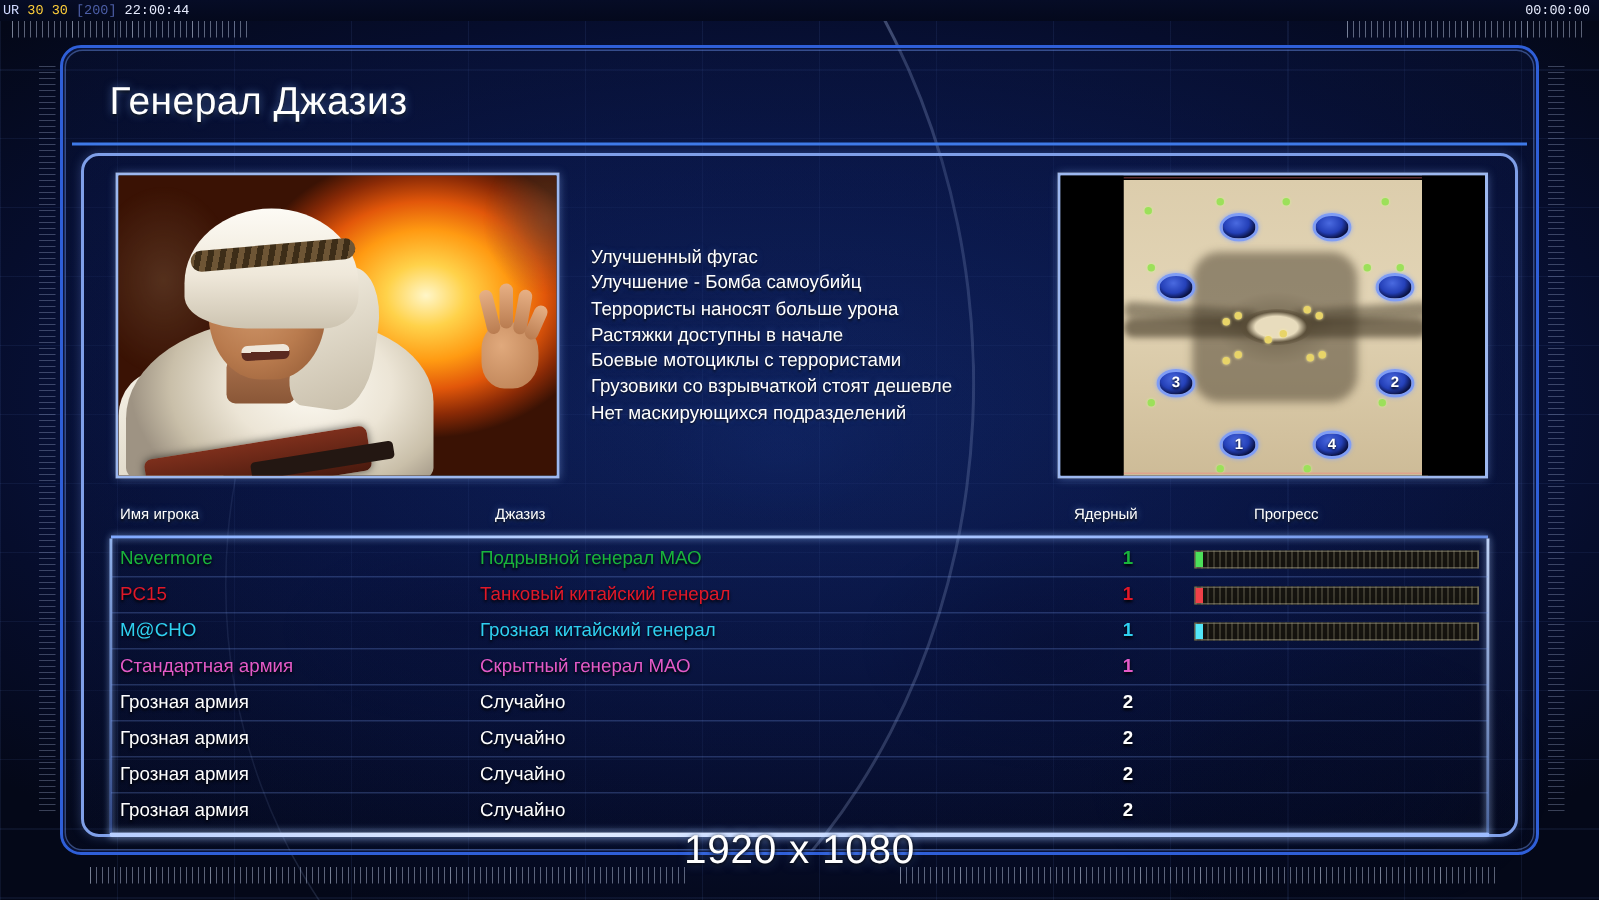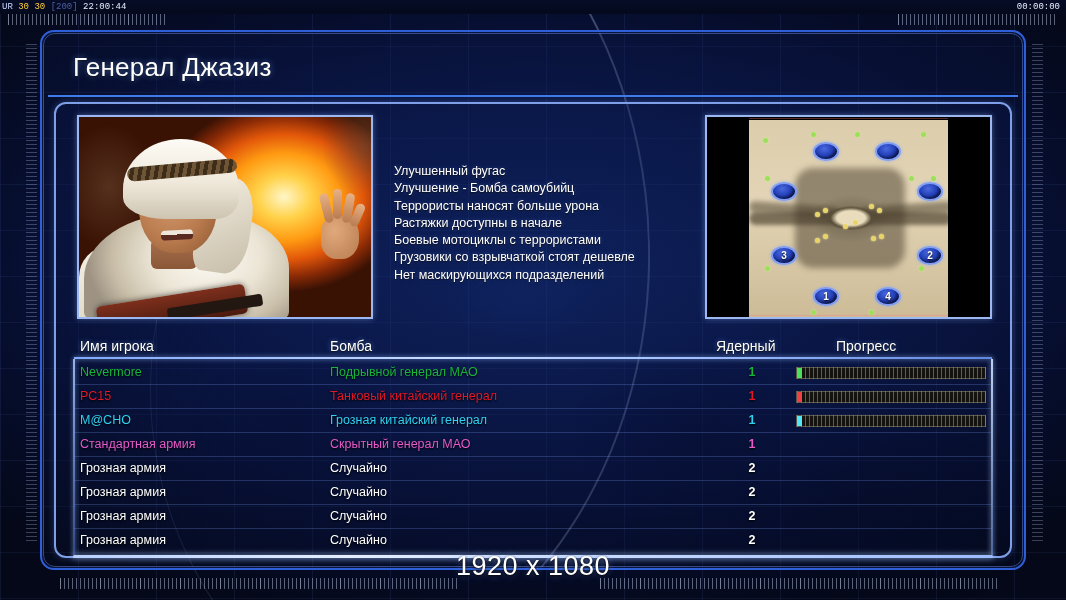--- a/index.html
+++ b/index.html
@@ -178,32 +178,32 @@
   .mm-oil { position:absolute; width:5px; height:5px; border-radius:50%;
     background:#e8d468; box-shadow:0 0 2px #fff0a0; }
   #mm-bar-l { position:absolute; left:0; top:0; width:42px; height:204px; background:#000; }
   #mm-bar-r { position:absolute; right:0; top:0; width:42px; height:204px; background:#000; }
   #mm-edge-top { position:absolute; left:42px; top:1px; width:203px; height:1px; background:rgba(255,120,120,.35); }
   #mm-edge-bot { position:absolute; left:42px; bottom:1px; width:203px; height:1px; background:rgba(255,120,120,.35); }
 
   
   #player-table { position:absolute; left:74px; top:338px; width:918px; }
   #table-head { position:relative; height:20px; }
-  #table-head .th { position:absolute; font-size:14px; color:#ffffff;
+  #table-head .th { position:absolute; font-size:10px; color:#ffffff;
     text-shadow:0 1px 2px #000, 0 0 5px rgba(120,170,255,.6); white-space:nowrap; }
   #table-head-rule { position:absolute; left:74px; top:357px; width:918px; height:2px;
     background:linear-gradient(to right, #7fa8ff, #c8dcff 40%, #9dbcff 70%, #5f86e0);
     box-shadow:0 0 5px rgba(150,190,255,.8); }
 
   #table-body { position:absolute; left:74px; top:361px; width:918px; height:196px; }
   .prow { position:relative; height:24px; border-bottom:1px solid rgba(120,155,240,.26); }
   .prow:last-child { border-bottom:none; }
   .cell-name { position:absolute; left:6px; top:4px; font-size:12.5px; white-space:nowrap;
     text-shadow:0 1px 2px #000; }
-  .cell-army { position:absolute; left:256px; top:4px; font-size:12.5px; white-space:nowrap;
+  .cell-army { position:absolute; left:246px; top:4px; font-size:12.5px; white-space:nowrap;
     text-shadow:0 1px 2px #000; }
   .cell-team { position:absolute; left:670px; top:4px; width:16px; text-align:center;
     font-size:12.5px; font-weight:bold; text-shadow:0 1px 2px #000; }
   .cell-prog { position:absolute; left:722px; top:6px; width:190px; height:12px; }
   .pbar { position:absolute; inset:0;
     background:
       repeating-linear-gradient(to right, rgba(150,145,120,.55) 0 1px, rgba(20,18,14,.92) 1px 4px),
       linear-gradient(to bottom,#2a2720,#111009);
     border:1px solid rgba(160,155,130,.5); }
   .pbar-fill { position:absolute; left:0; top:0; bottom:0; width:5px; }
@@ -337,21 +337,21 @@
   </div>
   <div id="mm-edge-top"></div>
   <div id="mm-edge-bot"></div>
   <div id="mm-bar-l"></div>
   <div id="mm-bar-r"></div>
 </div>
 
 <div id="player-table">
   <div id="table-head">
     <span class="th" id="th-name" style="left: 6px;">Имя игрока</span>
-    <span class="th" id="th-army" style="left: 256px;">Бомба</span>
+    <span class="th" id="th-army" style="left: 256px;">Джазиз</span>
     <span class="th" id="th-team" style="left: 642px;">Ядерный</span>
     <span class="th" id="th-prog" style="left: 722px; padding-left: 40px;">Прогресс</span>
   </div>
 </div>
 <div id="table-head-rule"></div>
 <div id="table-left-edge"></div>
 <div id="table-right-edge"></div>
 <div id="table-bottom-edge"></div>
 <div id="table-body">
     <div class="prow">

